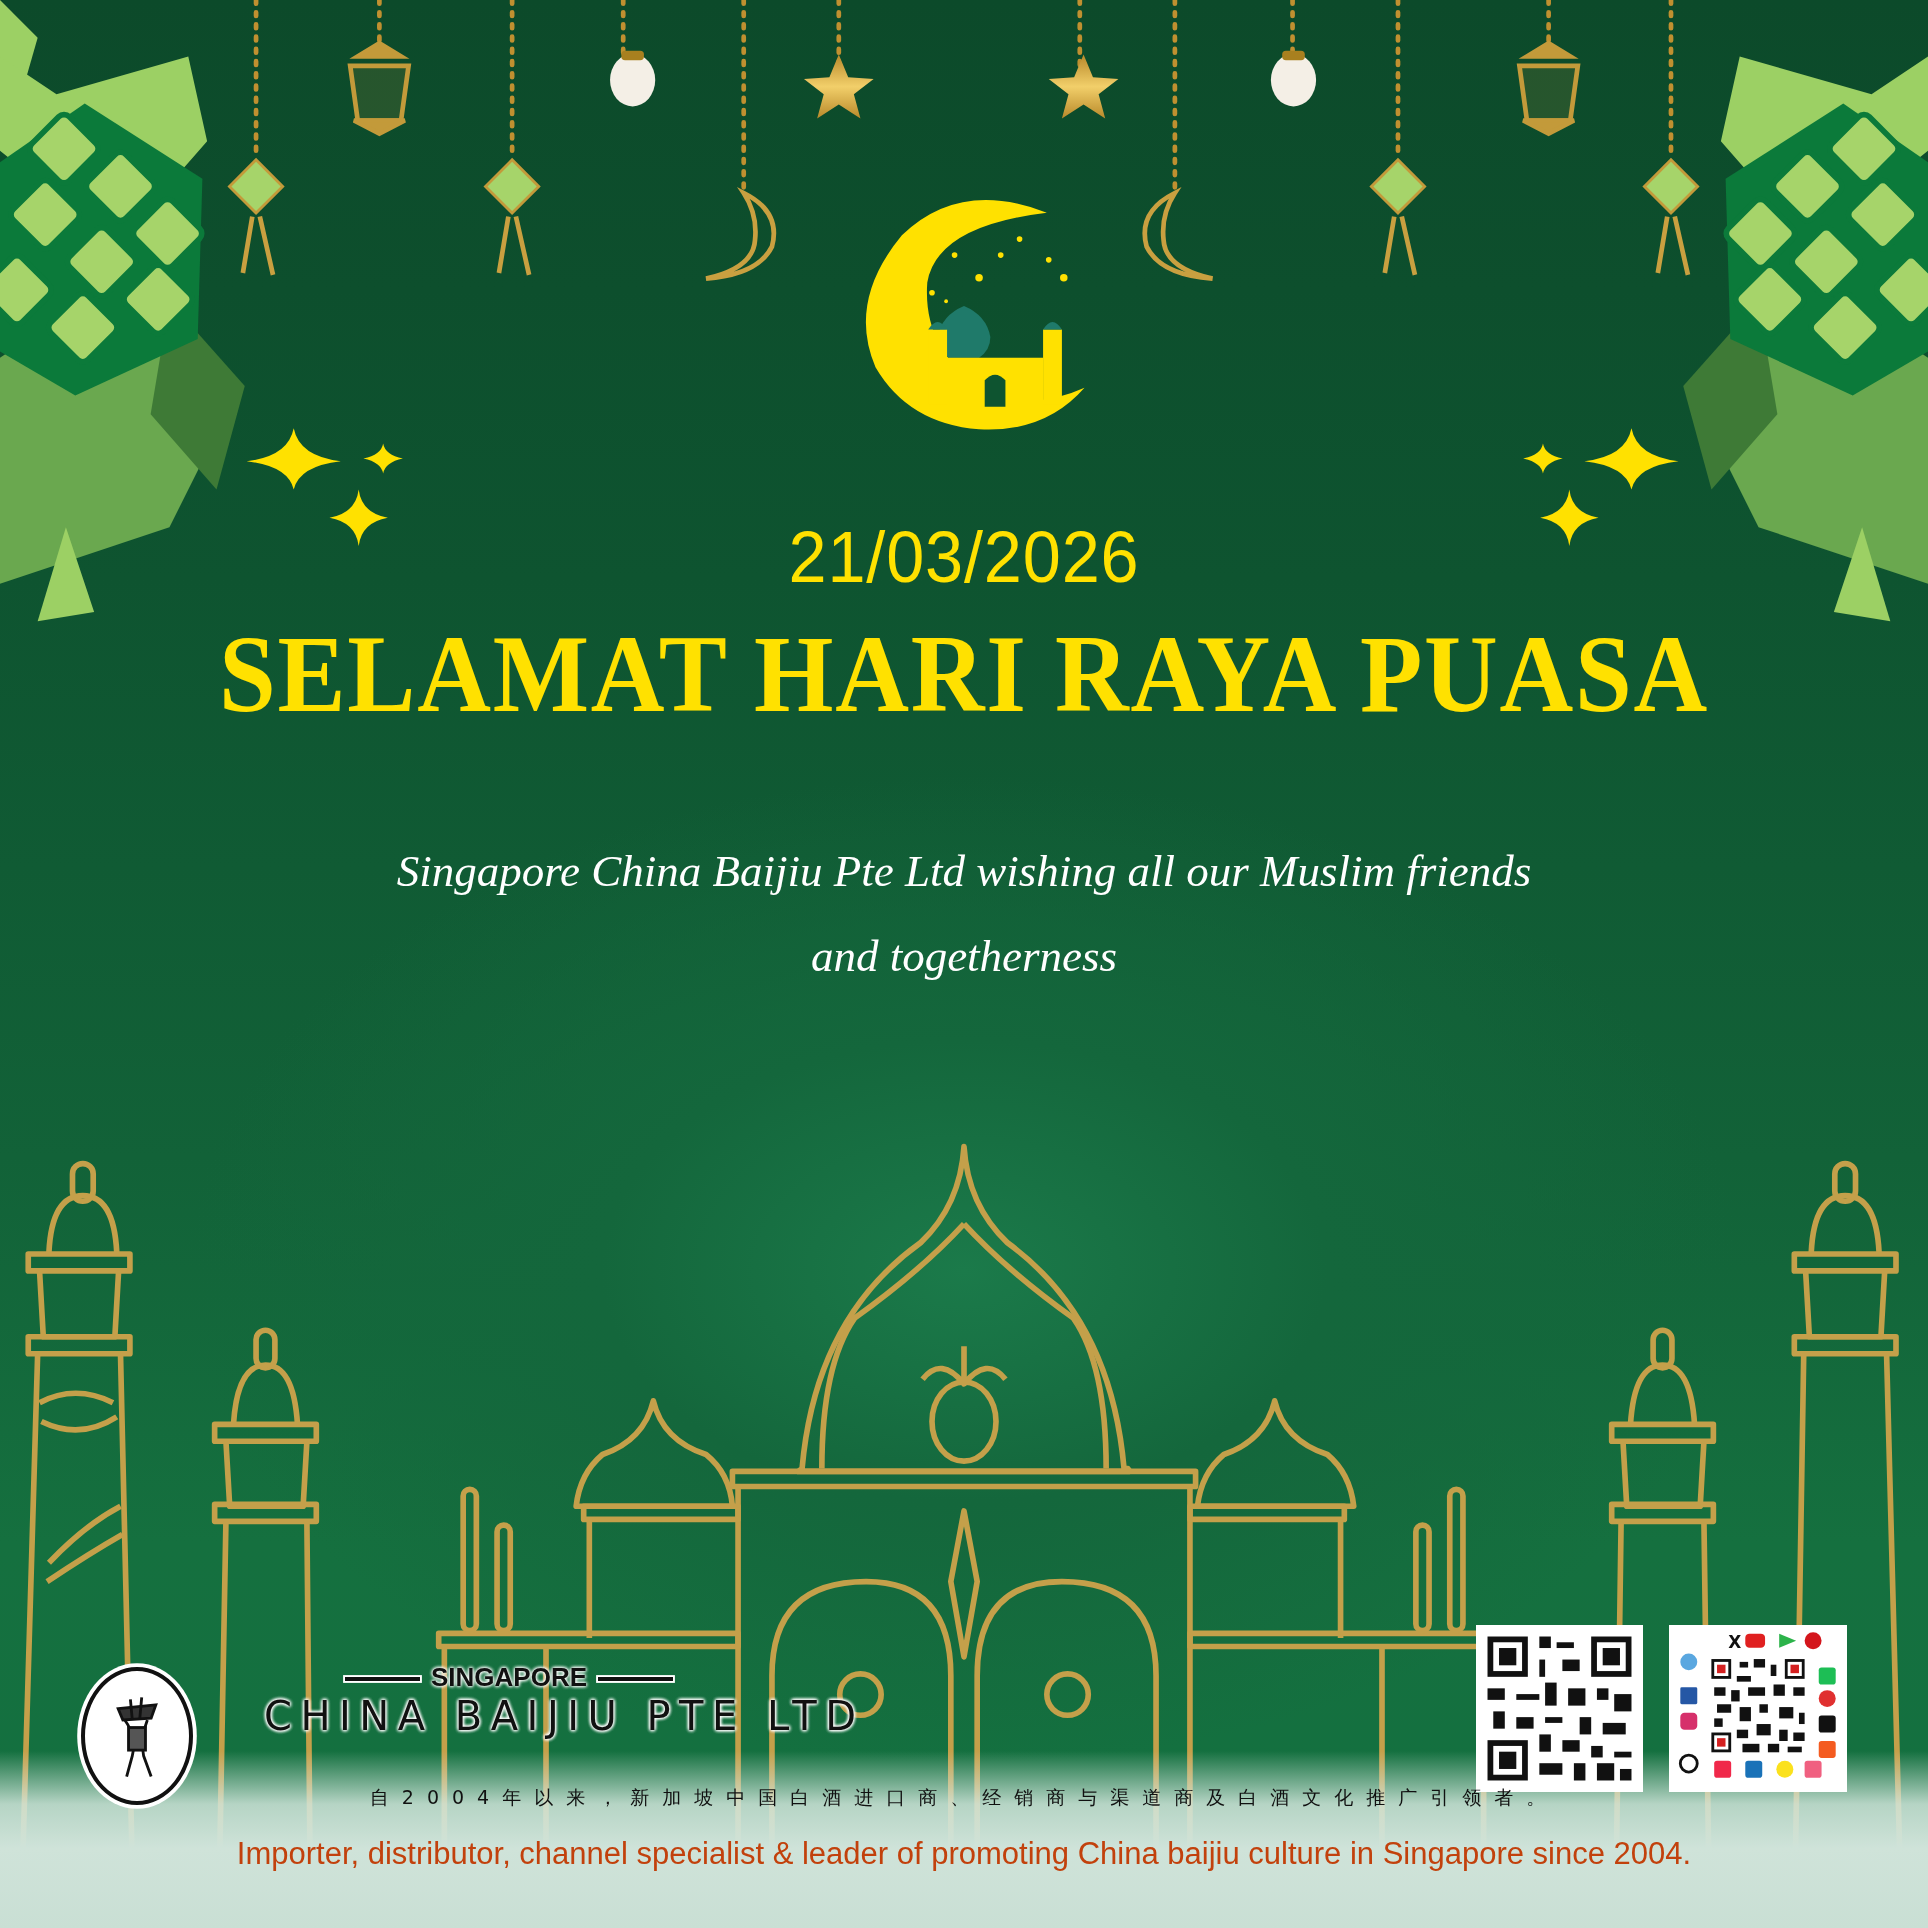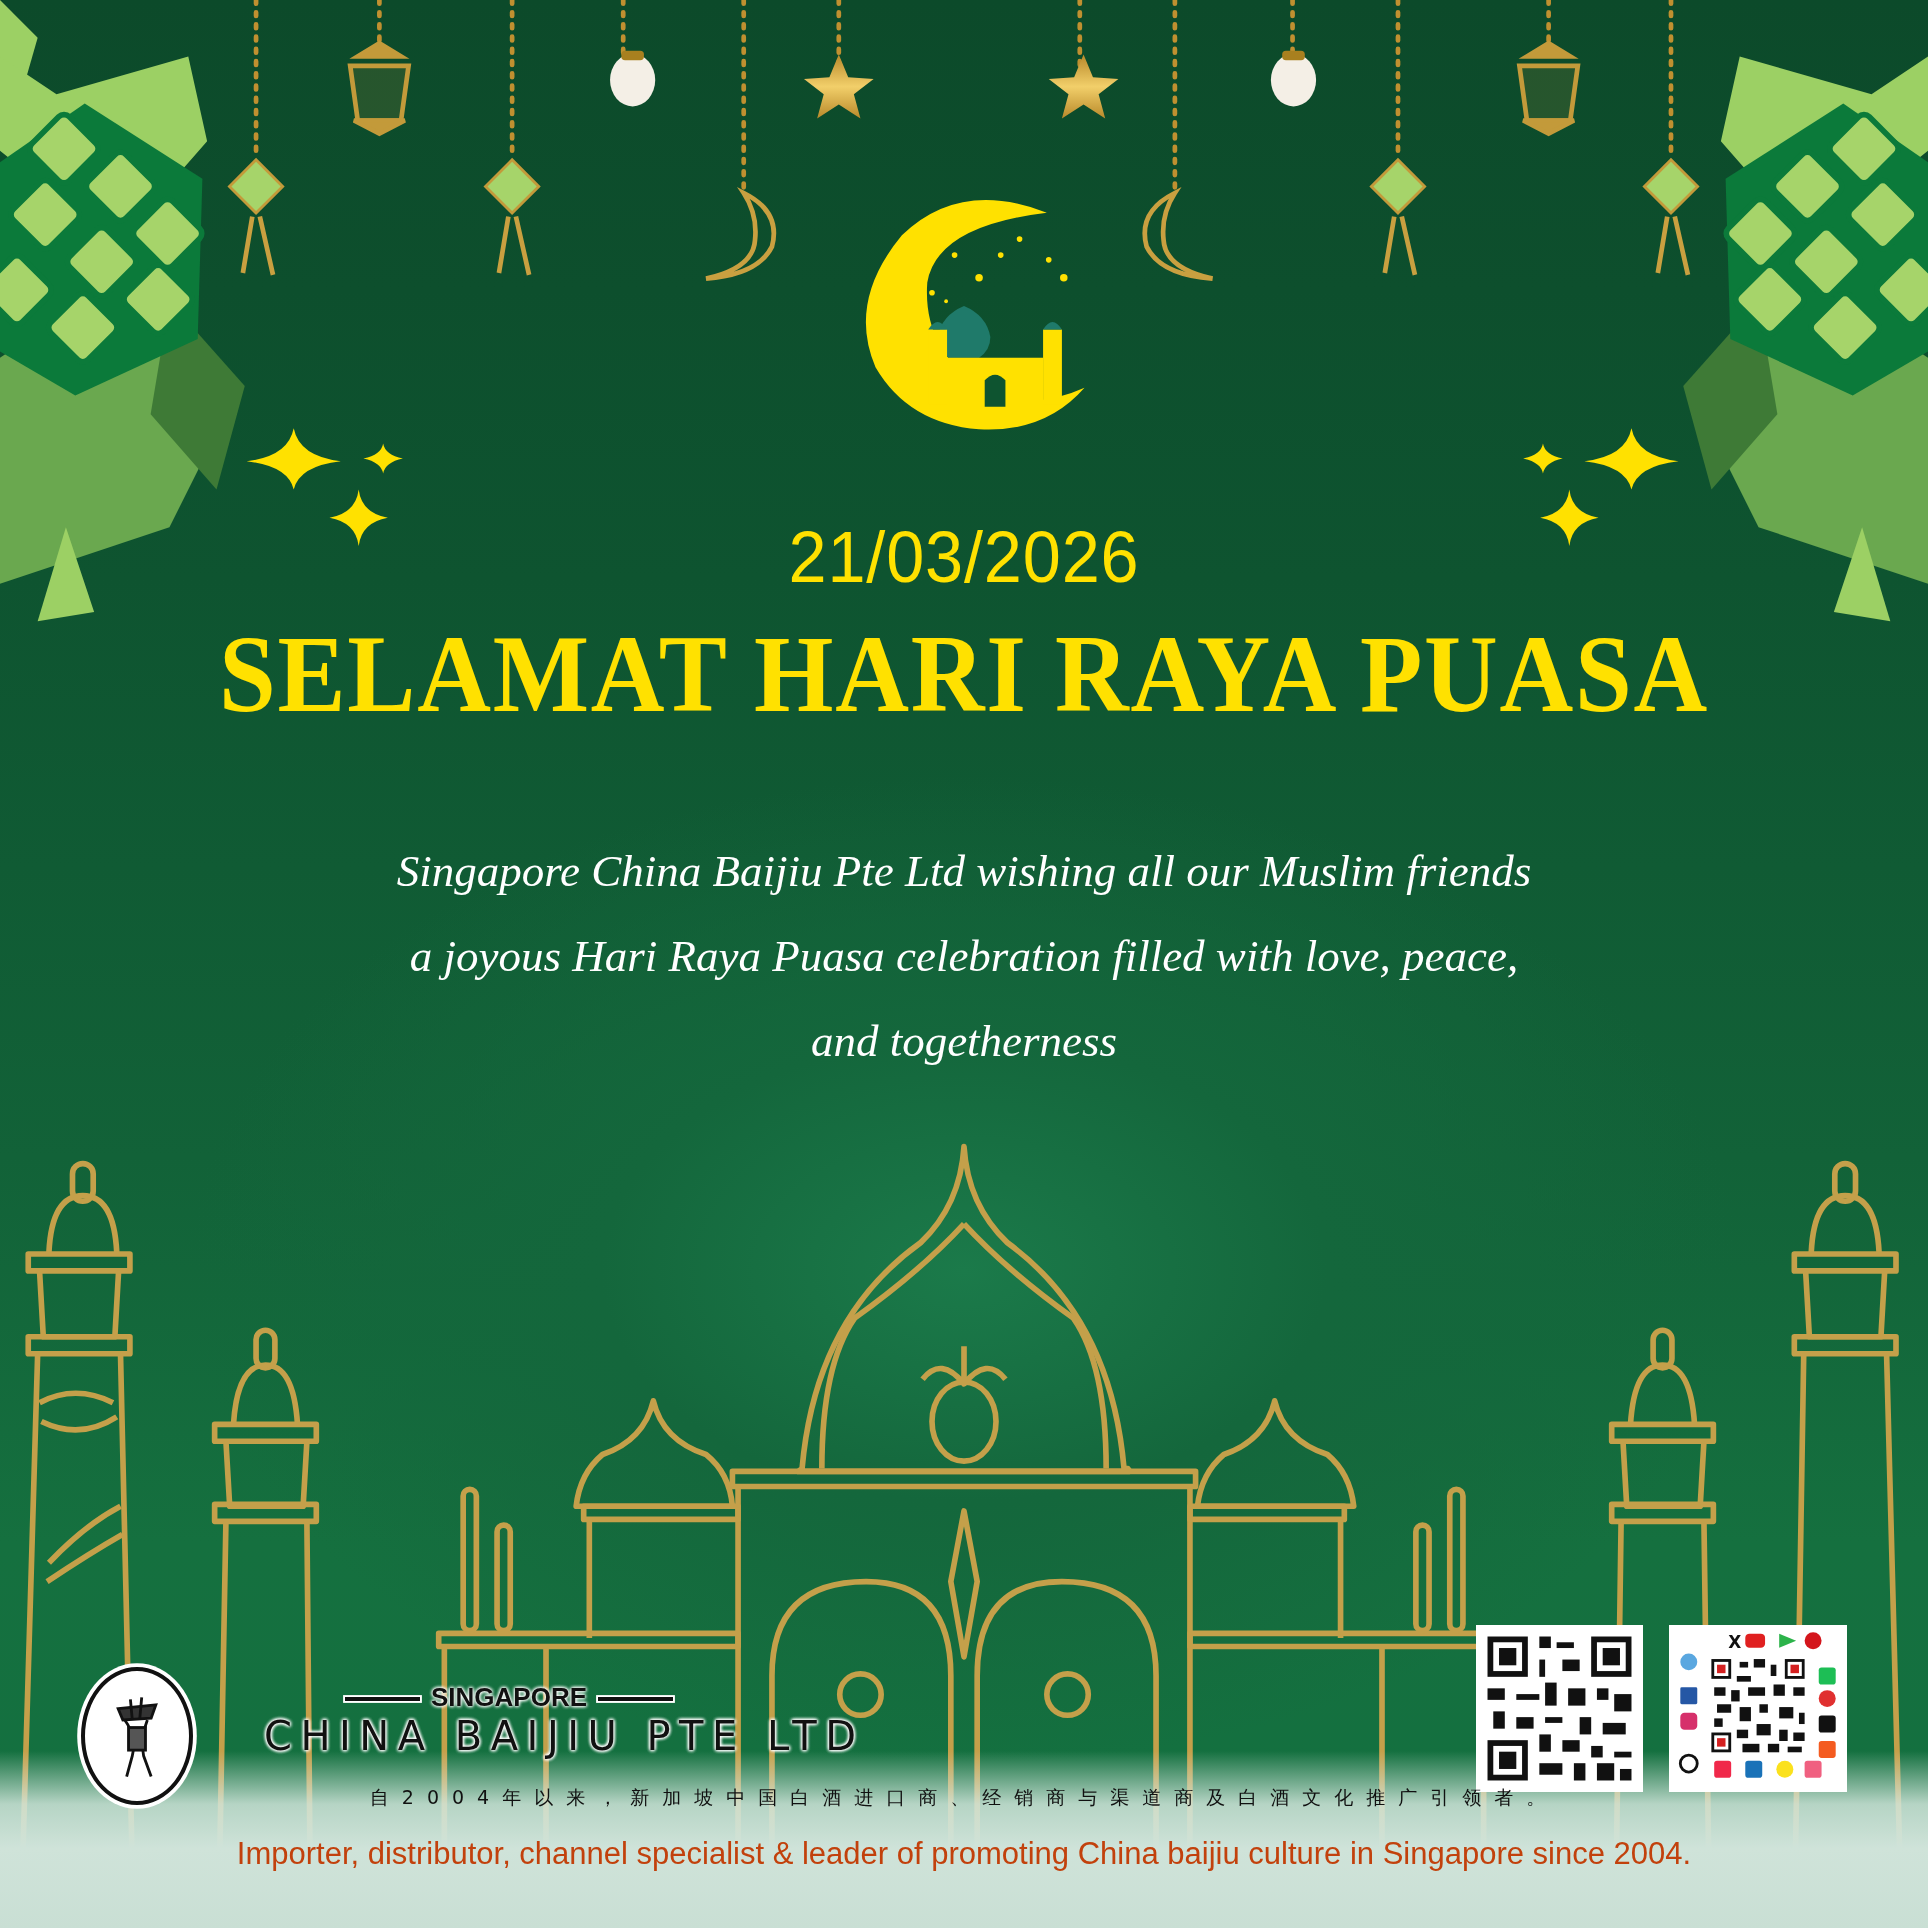--- a/index.html
+++ b/index.html
@@ -19,21 +19,21 @@
     font-family:Liberation Serif, serif; font-style:italic; font-size:45px; line-height:85px; color:#ffffff; }
   .message span { display:block; }
   .footer-fade { position:absolute; left:0; right:0; top:1751px; height:177px;
     background: linear-gradient(180deg, rgba(220,235,228,0) 0%, rgba(210,230,220,0.85) 30%, #cfe3d9 55%, #c9dfd4 100%); }
   .tagline-en { position:absolute; left:0; right:0; top:1836px; text-align:center;
     font-family:"Liberation Sans", sans-serif; font-size:31px; color:#c2410c; }
   .tagline-zh { position:absolute; left:0; right:0; top:1785px; text-align:center;
     font-family:"DejaVu Sans", sans-serif; font-size:19px; color:#111; letter-spacing:13px; }
   .logo-circle { position:absolute; left:81px; top:1667px; width:104px; height:130px;
     border-radius:50%; background:#fff; border:4.7px solid #111; box-shadow:0 0 0 3.8px #fff; }
-  .brand-wrap { position:absolute; left:264px; top:1662px;margin-top:20px; }
+  .brand-wrap { position:absolute; left:264px; top:1662px; }
   .brand-sg { font-family:"Liberation Sans", sans-serif; font-weight:bold; font-size:26px; color:#111;
     text-align:center; width:490px; -webkit-text-stroke:0; text-shadow:0 0 3.8px #fff,0 0 3.8px #fff,0 0 3.8px #fff; }
   .brand-sg .line { display:inline-block; width:75px; height:3.8px; background:#111; vertical-align:middle; margin:0 11.3px; box-shadow:0 0 0 1.9px #fff; }
   .brand-en { font-family:"DejaVu Sans", sans-serif; font-weight:normal; font-size:40px; color:#111;
     letter-spacing:8.5px; margin-top:0px; text-shadow:0 0 3.8px #fff,0 0 3.8px #fff,0 0 3.8px #fff,0 0 3.8px #fff; }
   .brand-zh { font-family:"DejaVu Sans", sans-serif; font-weight:bold; font-size:41px; color:#111;
     letter-spacing:11.3px; margin-top:1.9px; text-shadow:0 0 3.8px #fff,0 0 3.8px #fff,0 0 3.8px #fff,0 0 3.8px #fff; }
   .qr { position:absolute; background:#fff; }
   .qr1 { left:1476px; top:1625px; width:167px; height:167px; }
   .qr2 { left:1669px; top:1625px; width:178px; height:167px; }
@@ -231,21 +231,20 @@
         <circle cx="1005" cy="320" r="2"></circle>
     </g>
   </g>
 </svg>
 
 <div class="date">21/03/2026</div>
 <div class="title">SELAMAT HARI RAYA PUASA</div>
 
 <div class="message">
   <span>Singapore China Baijiu Pte Ltd wishing all our Muslim friends</span>
-  <span>a joyous Hari Raya Puasa celebration filled with love, peace,</span>
   <span>and togetherness</span>
 </div>
 
 <div class="footer-fade"></div>
 
 <div class="logo-circle">
   <svg viewBox="0 0 110 138" width="104" height="130">
     <g fill="none" stroke="#111" stroke-width="3">
       <path d="M35 40 L75 36 L70 50 L40 52 Z" fill="#333"></path>
       <path d="M42 52 Q55 70 50 90 L44 112 M66 52 Q58 72 62 90 L70 112"></path>

